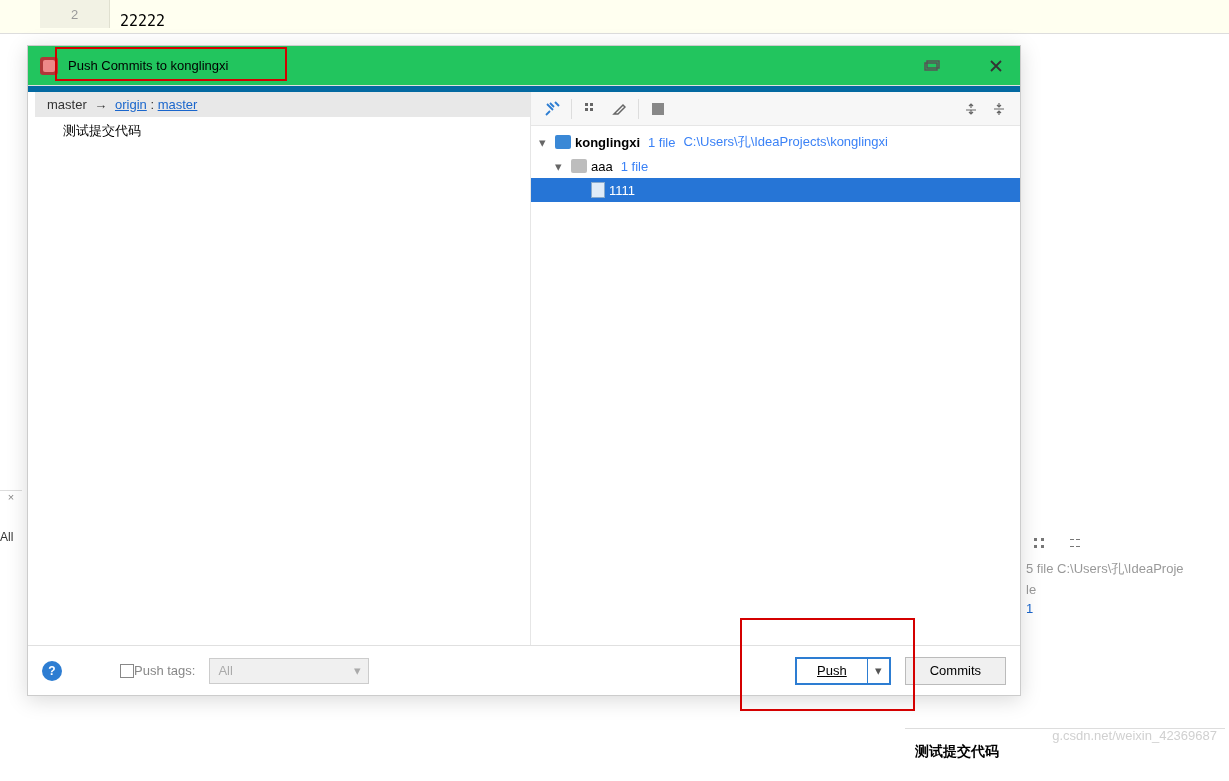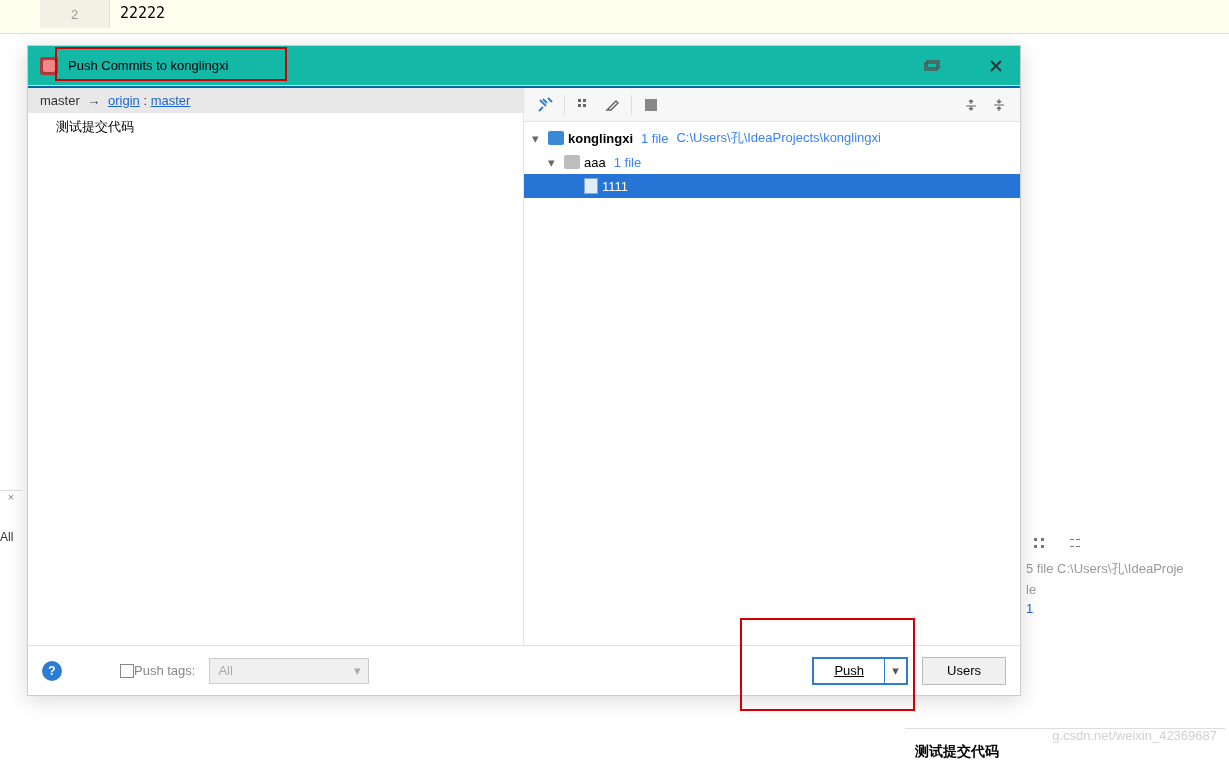--- a/index.html
+++ b/index.html
@@ -20,39 +20,39 @@
     height: 33px;
     background: #fffff0;
   }
   .bg-gutter {
     position: absolute; left: 40px; top: 0; width: 70px; height: 28px;
     background: #f2f2e4; border-right: 1px solid #e0e0d0;
     color: #999; font-size: 13px;
     display: flex; align-items: center; justify-content: center;
   }
   .bg-code {
-    position: absolute; left: 120px; top: 4px; font-family: Consolas, monospace;
+    position: absolute; left: 120px; top: 12px; font-family: Consolas, monospace;
     font-size: 15px;
   }
   .bg-bottom-border { position:absolute; top:33px; left:0; right:0; height:1px; background:#ddd; }
 
   
   .dialog {
     position: absolute;
     left: 27px; top: 45px;
     width: 994px; height: 651px;
     background: #fff;
     border: 1px solid #ccc;
     box-shadow: 0 4px 20px rgba(0,0,0,.15);
     display: flex; flex-direction: column;
   }
 
   .titlebar {
     height: 40px;
-    background: #14b8a6;
+    background: #22c55e;
     display: flex; align-items: center; padding: 0 12px;
     border-bottom: 1px solid #e0e0e0;
   }
   .titlebar .title-icon {
     width: 18px; height: 18px; background: #af3838; border-radius: 3px;
     margin-right: 10px; position: relative;
   }
   .titlebar .title-icon::after {
     content: ""; position: absolute; inset: 3px; background: #e88; border-radius: 2px;
   }
@@ -69,21 +69,22 @@
     pointer-events: none;
   }
   .red-box-2 {
     position: absolute; border: 2px solid #d40000;
     left: 740px; top: 618px; width: 175px; height: 93px;
     pointer-events: none;
   }
 
   .dialog-body {
     flex: 1; display: flex; min-height: 0;
-    border-top: 2px solid #0369a1;
+    border-top: 6px solid #0369a1;
+    padding-left: 7px;
   }
 
   .left-pane {
     width: 496px; border-right: 1px solid #e6e6e6;
     display: flex; flex-direction: column;
     background: #fff;
   }
   .branch-row {
     background: #e8e8e8; padding: 5px 12px;
     font-size: 13px; color: #333;
@@ -346,21 +347,21 @@
       <span>All</span>
       <span>▾</span>
     </div>
     <div class="footer-spacer"></div>
     <div class="push-btn">
       <div class="main">
           <span><u>P</u>ush</span>
         </div>
       <div class="caret">▾</div>
     </div>
-    <div class="cancel-btn">Users</div>
+    <div class="cancel-btn">Commits</div>
   </div>
 </div>
 
 <div class="red-box-1"></div>
 <div class="red-box-2"></div>
 
 <div class="bg-commit-bottom">
   <div>测试提交代码</div>
 </div>
 <div class="watermark">g.csdn.net/weixin_42369687</div>

